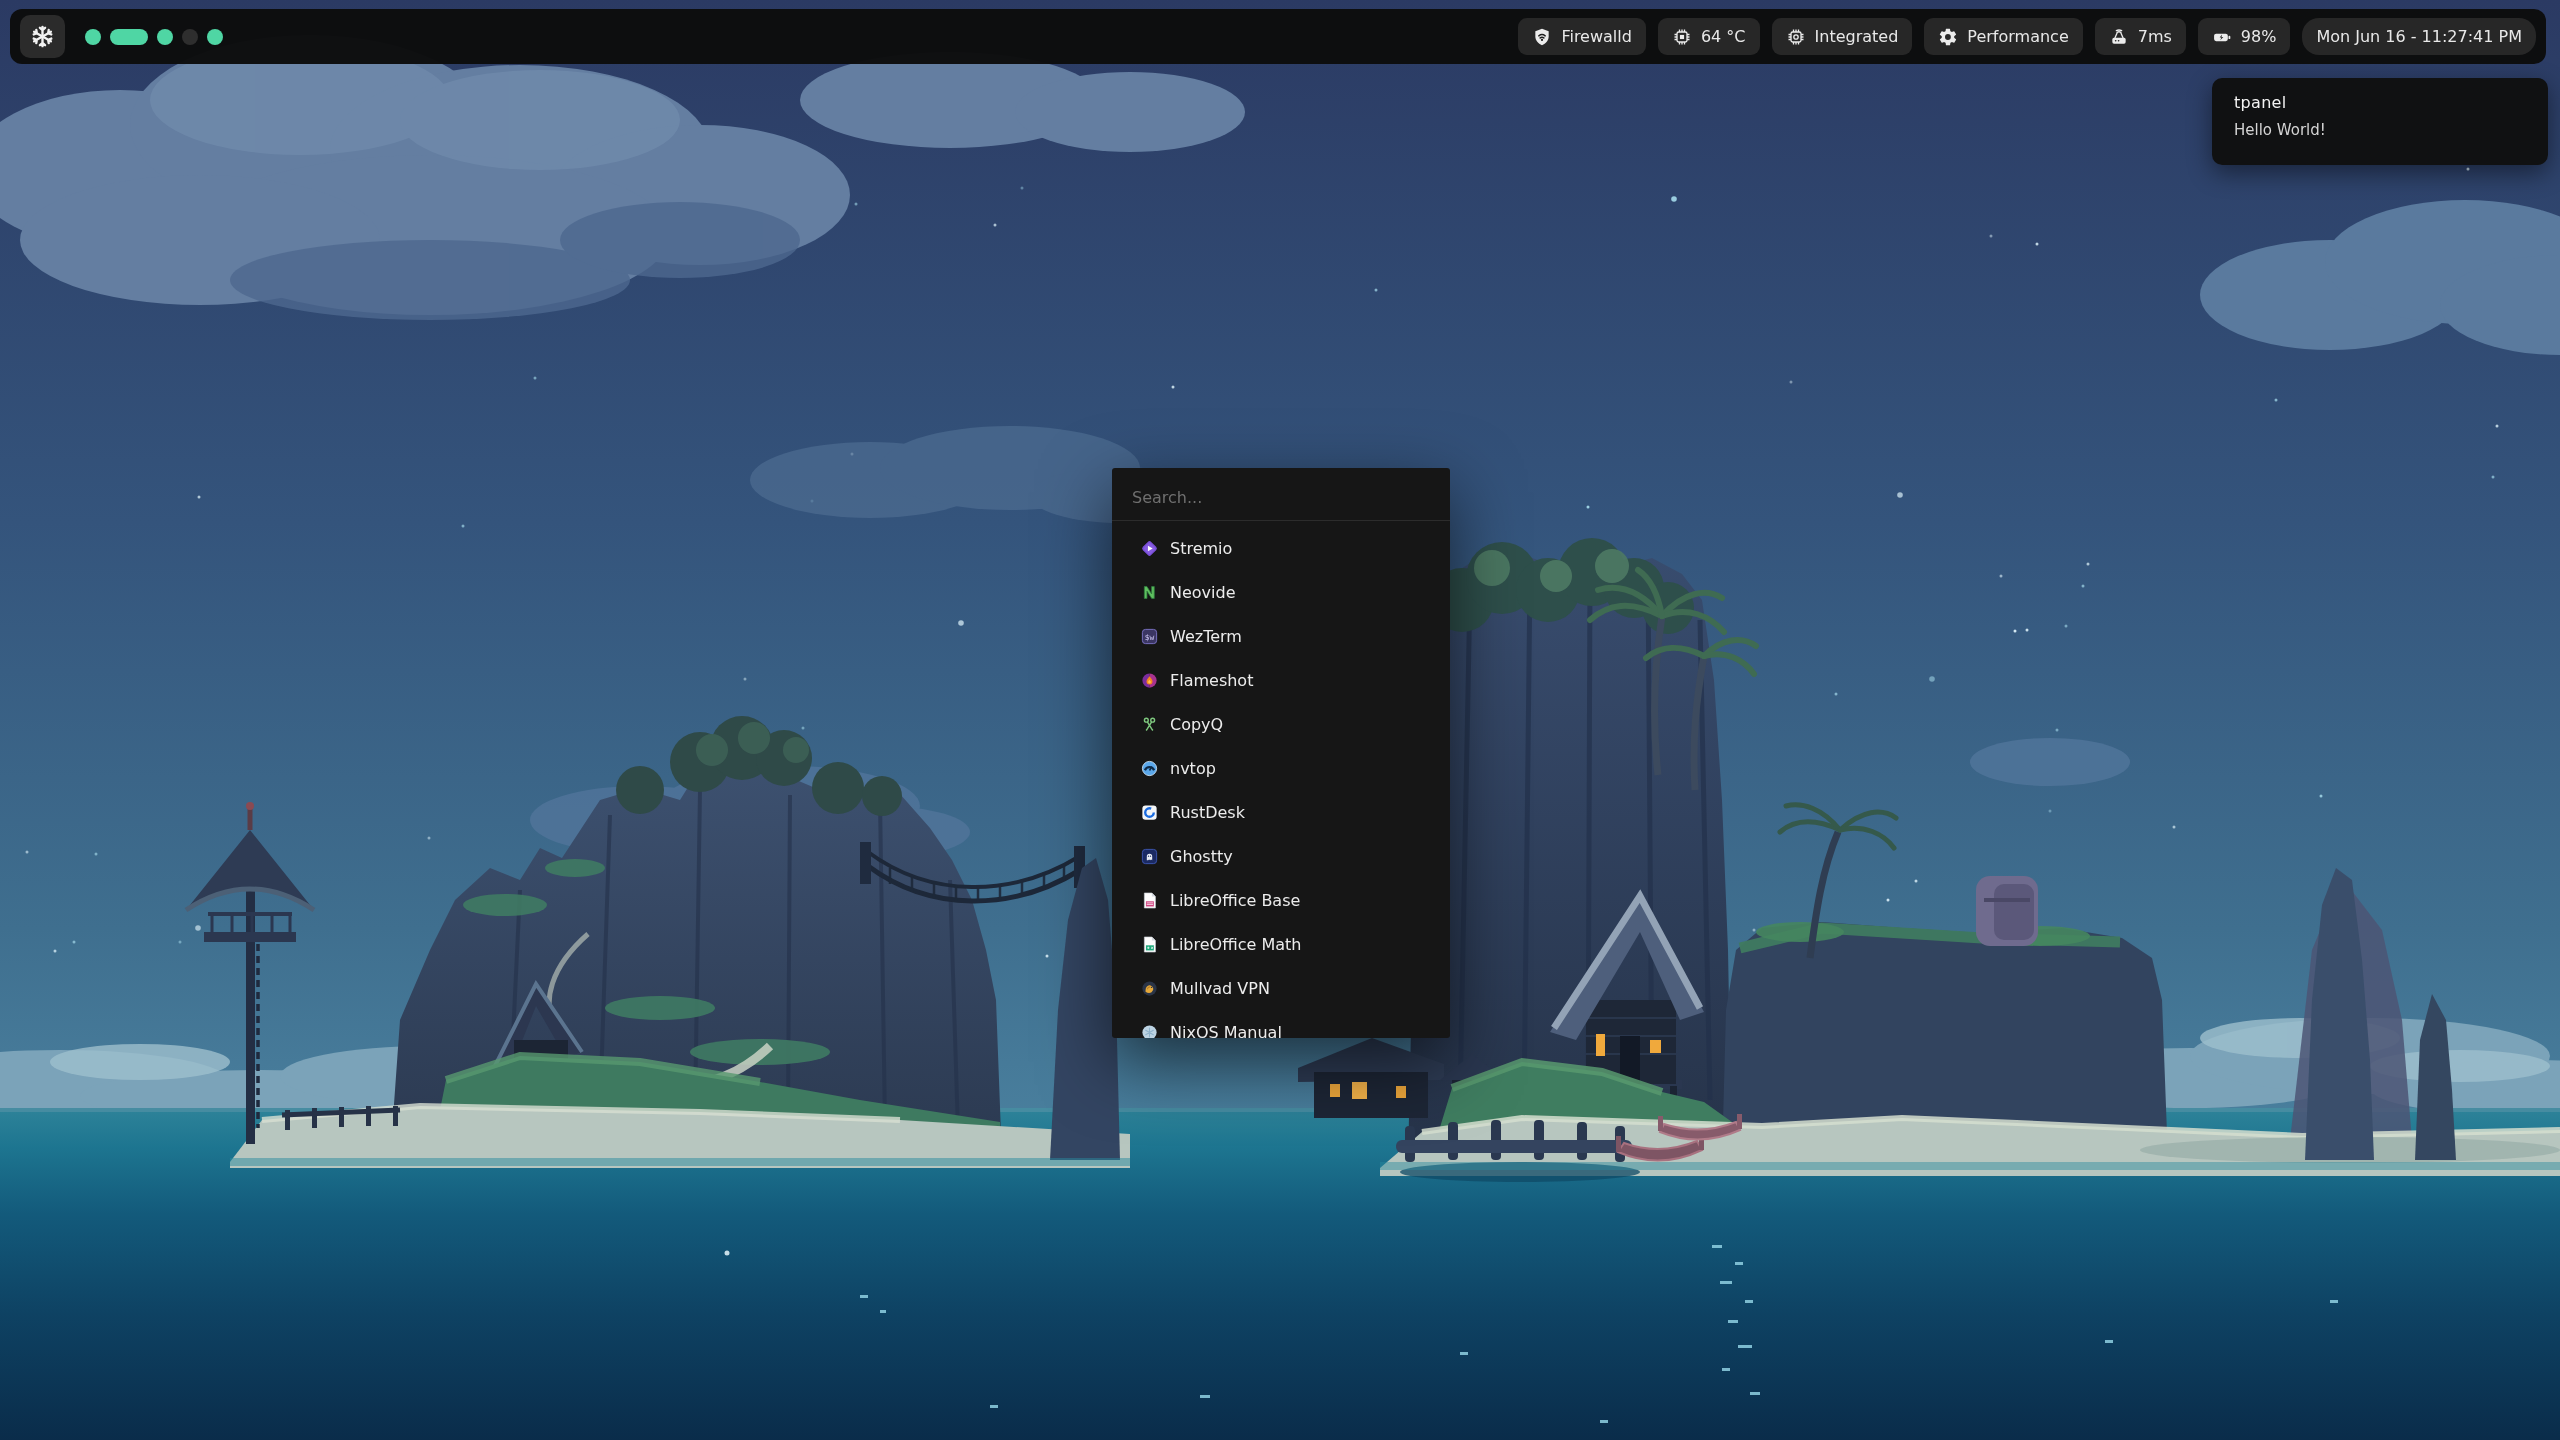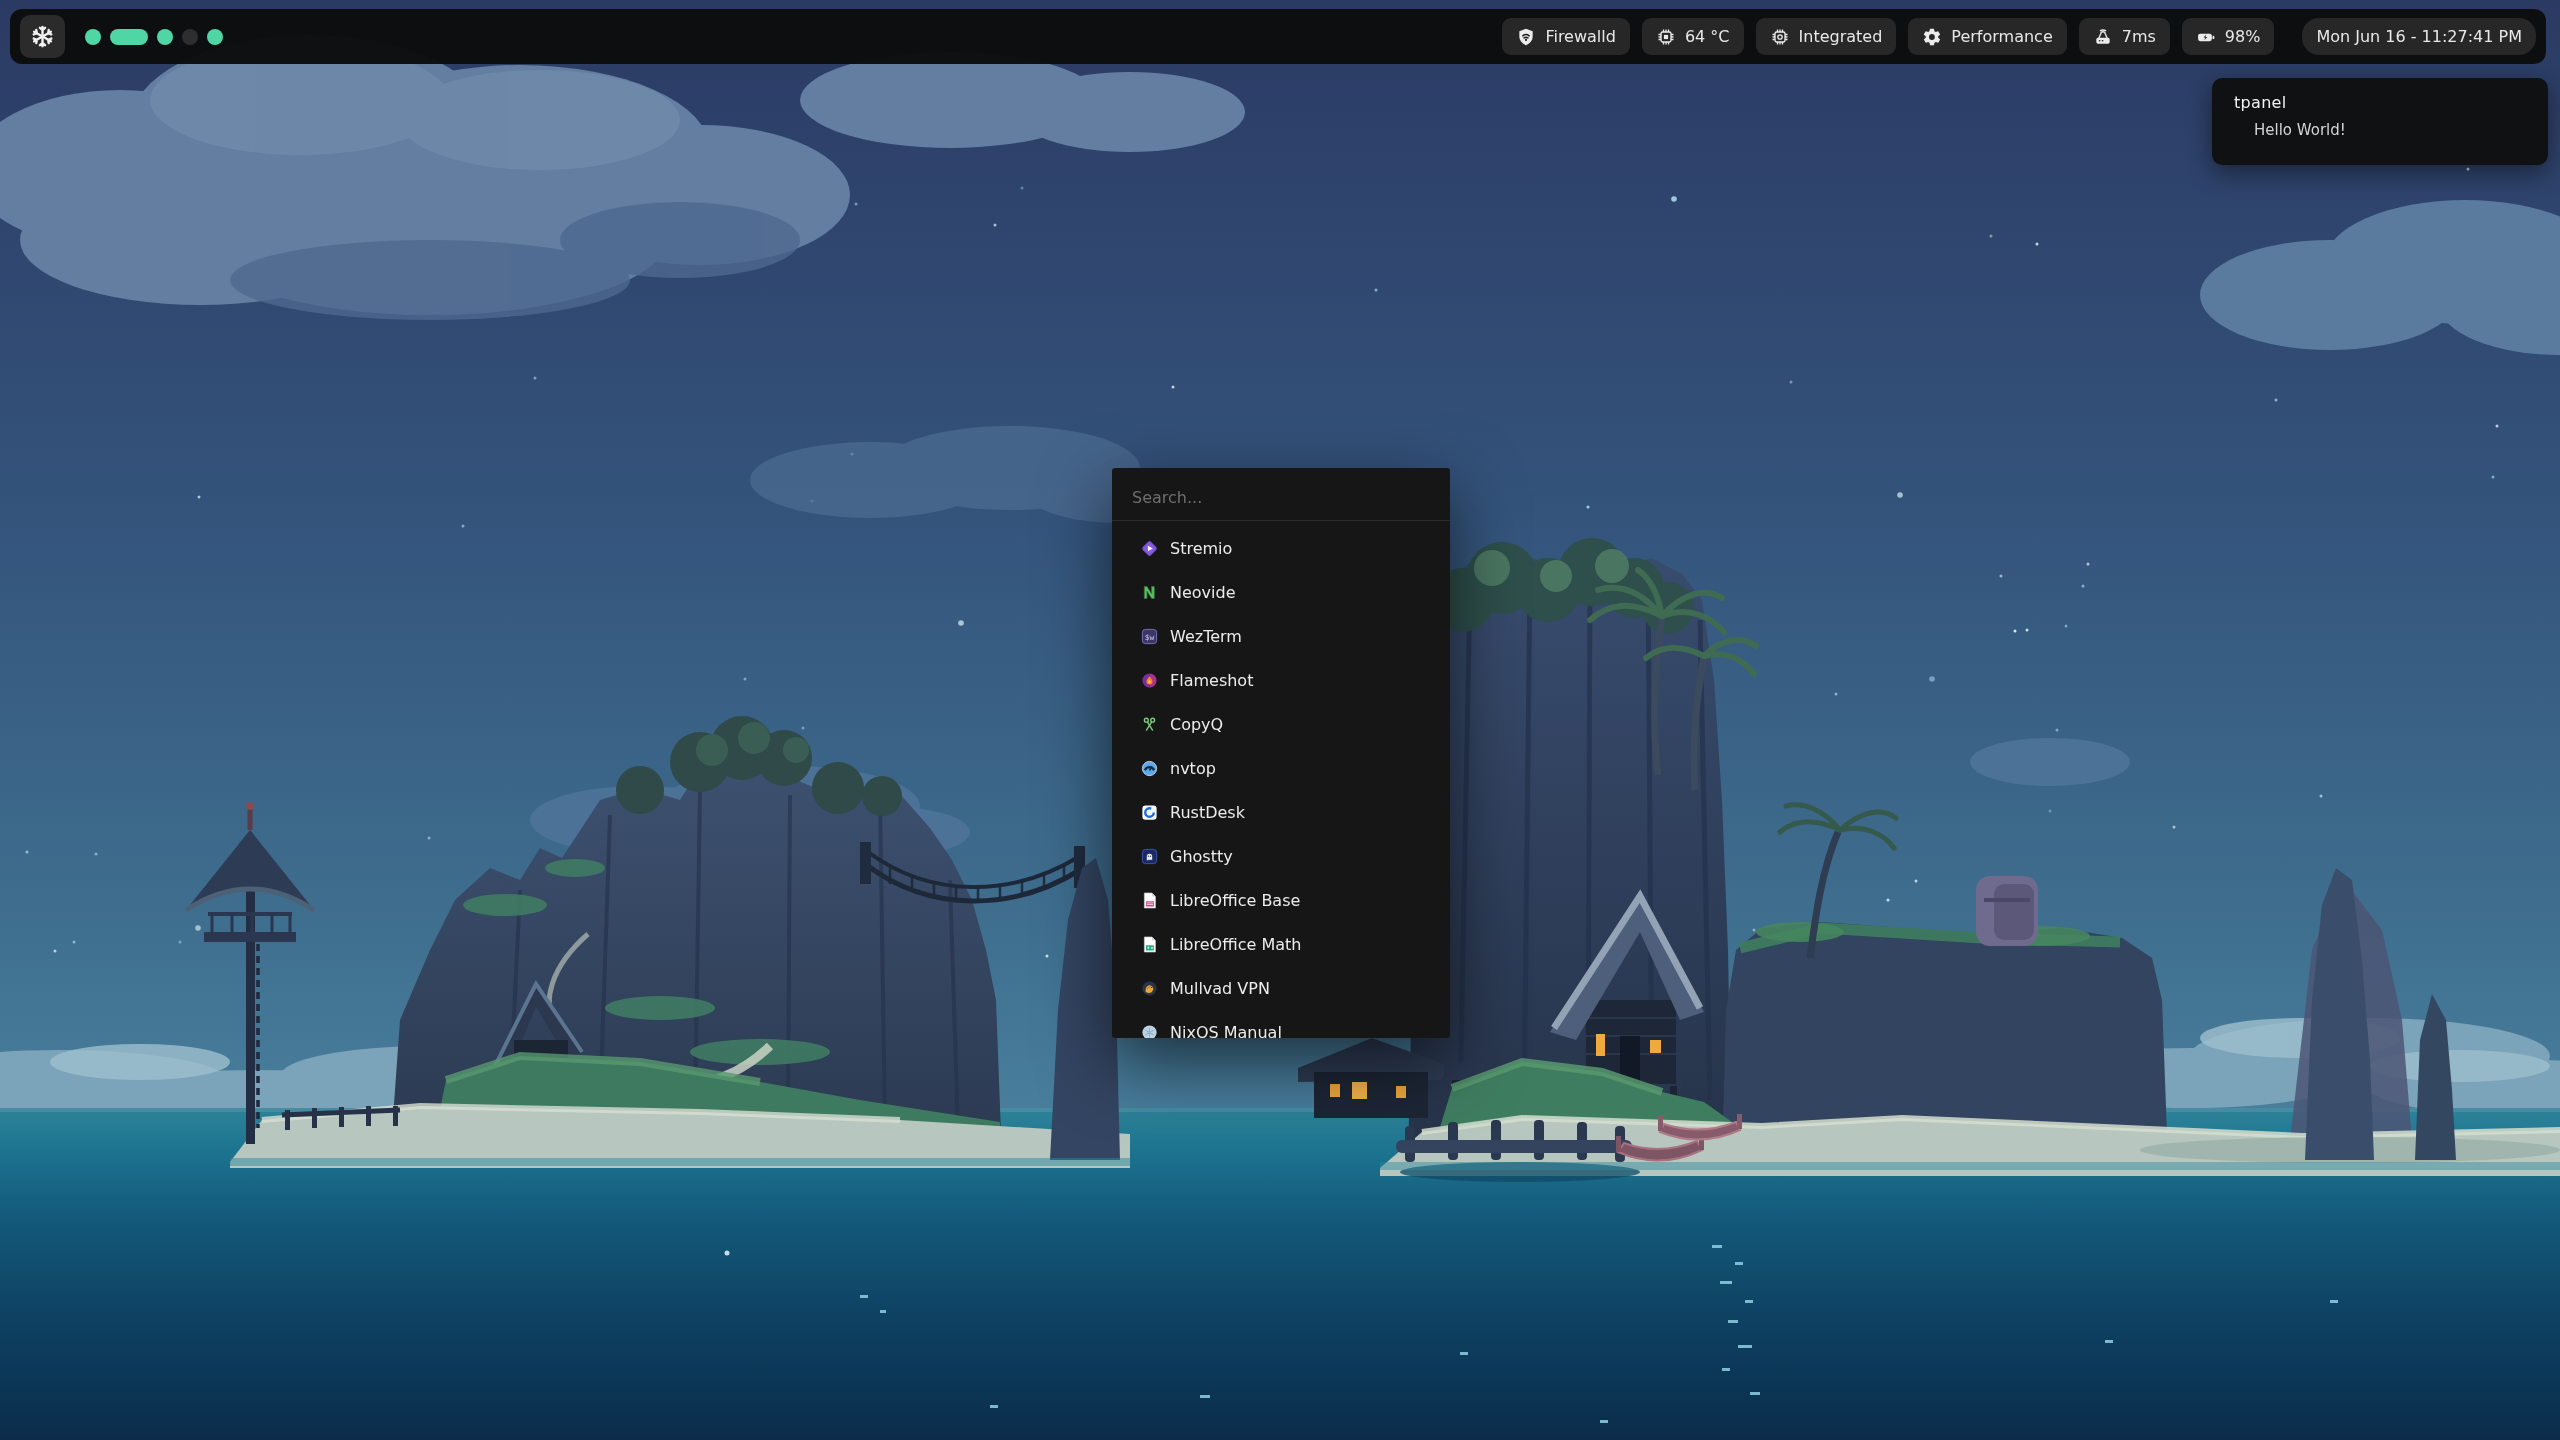--- a/index.html
+++ b/index.html
@@ -18,28 +18,28 @@
   .ws.dot{width:16px;height:16px;}
   .ws.pill{width:38px;height:16px;}
   .ws.on{background:var(--accent);}
   .ws.off{background:#2e2e2e;}
   .panel-spacer{flex:1;}
   .modules{display:flex;align-items:center;gap:12px;}
   .module{height:37px;background:#272727;border-radius:9px;display:flex;align-items:center;
     gap:9px;padding:0 14px;color:#e8e8e8;font-size:16px;white-space:nowrap;cursor:pointer;}
   .mod-icon{width:20px;height:20px;display:inline-flex;}
   .mod-icon svg{width:20px;height:20px;}
-  .module.clock{margin-left:28px;border-radius:17px;}
+  .module.clock{margin-left:12px;border-radius:17px;}
 
   
   .toast{position:absolute;top:78px;right:12px;width:336px;min-height:87px;z-index:9;
     background:rgba(15,15,15,.97);border-radius:10px;padding:15px 22px;box-sizing:border-box;
     box-shadow:0 8px 24px rgba(0,0,0,.45);}
   .toast-title{color:#f3f3f3;font-size:16px;font-weight:normal;letter-spacing:.3px;}
-  .toast-body{color:#d4d4d4;font-size:15px;margin-top:9px;margin-left:20px;}
+  .toast-body{color:#d4d4d4;font-size:15px;margin-top:9px;}
 
   
   .launcher{position:absolute;left:1112px;top:468px;width:338px;height:570px;z-index:8;
     background:#161616;border-radius:3px;overflow:hidden;
     box-shadow:0 24px 70px rgba(0,0,0,.6);}
   .search{display:block;width:100%;height:52px;box-sizing:border-box;background:transparent;
     border:none;outline:none;color:#dddddd;font-size:16px;padding:6px 20px 0 20px;
     font-family:"DejaVu Sans","Liberation Sans",sans-serif;}
   .search::placeholder{color:#6f6f6f;}
   .divider{height:1px;background:#2c2c2c;}

